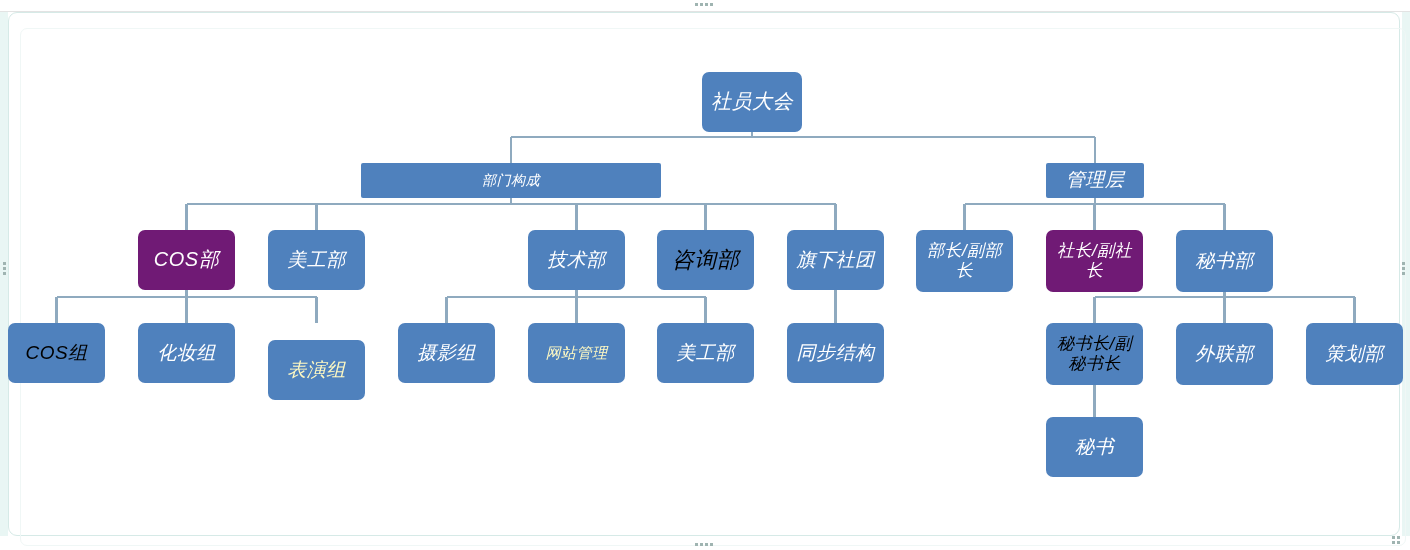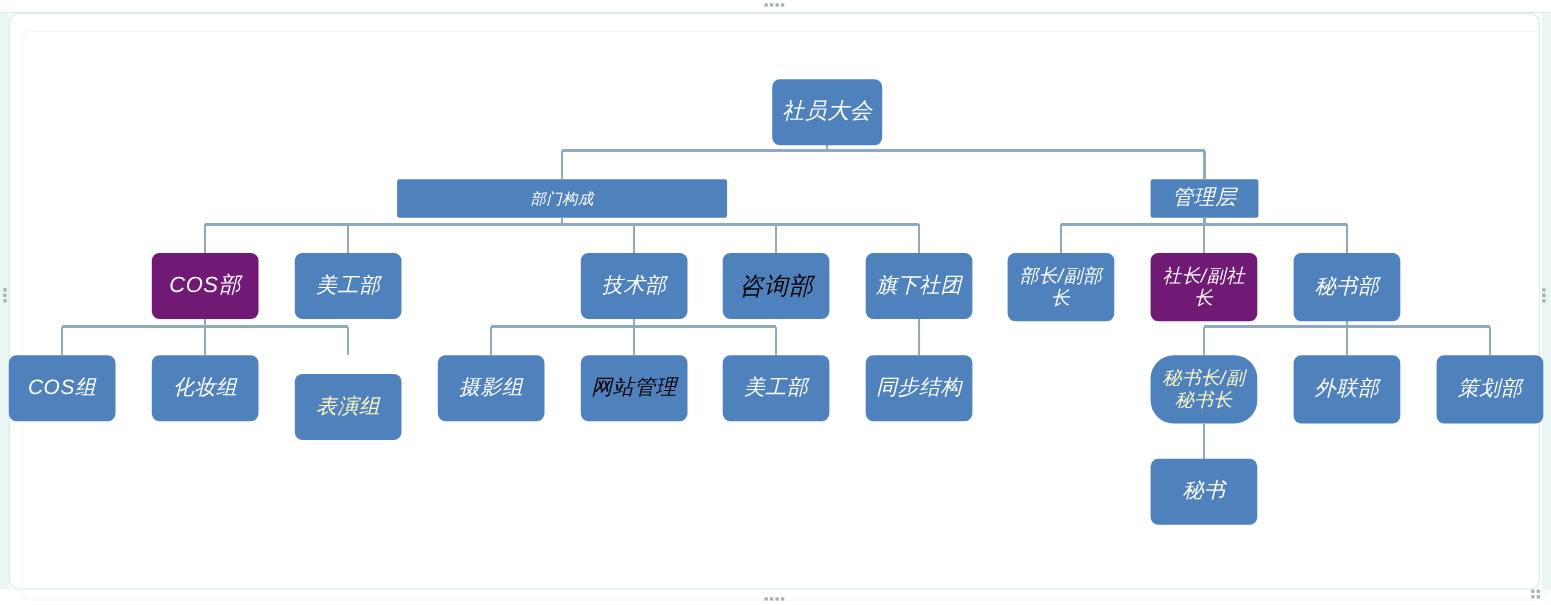--- a/index.html
+++ b/index.html
@@ -202,42 +202,42 @@
       </div>
       <div class="node" style="left: 916px; top: 230px; width: 97px; height: 62px; background: rgb(79, 129, 189); color: rgb(255, 255, 255); font-size: 17px;">
         <span>部长/副部长</span>
       </div>
       <div class="node" style="left: 1046px; top: 230px; width: 97px; height: 62px; background: #701a75; color: rgb(255, 255, 255); font-size: 17px;">
         <span>社长/副社长</span>
       </div>
       <div class="node" style="left: 1176px; top: 230px; width: 97px; height: 62px; background: rgb(79, 129, 189); color: rgb(255, 255, 255); font-size: 19px;">
         <span>秘书部</span>
       </div>
-      <div class="node" style="left: 8px; top: 323px; width: 97px; height: 60px; background: rgb(79, 129, 189); color: #ffffff; font-size: 19px;">
+      <div class="node" style="left: 8px; top: 323px; width: 97px; height: 60px; background: rgb(79, 129, 189); color: #000000; font-size: 19px;">
         <span>COS组</span>
       </div>
       <div class="node" style="left: 138px; top: 323px; width: 97px; height: 60px; background: rgb(79, 129, 189); color: rgb(255, 255, 255); font-size: 19px;">
         <span>化妆组</span>
       </div>
       <div class="node" style="left: 268px; top: 340px; width: 97px; height: 60px; background: rgb(79, 129, 189); color: #fef9c3; font-size: 19px;">
         <span>表演组</span>
       </div>
       <div class="node" style="left: 398px; top: 323px; width: 97px; height: 60px; background: rgb(79, 129, 189); color: rgb(255, 255, 255); font-size: 19px;">
         <span>摄影组</span>
       </div>
-      <div class="node" style="left: 528px; top: 323px; width: 97px; height: 60px; background: rgb(79, 129, 189); color: #000000; font-size: 19px;">
+      <div class="node" style="left: 528px; top: 323px; width: 97px; height: 60px; background: rgb(79, 129, 189); color: #fef9c3; font-size: 15px;">
         <span>网站管理</span>
       </div>
       <div class="node" style="left: 657px; top: 323px; width: 97px; height: 60px; background: rgb(79, 129, 189); color: rgb(255, 255, 255); font-size: 19px;">
         <span>美工部</span>
       </div>
       <div class="node" style="left: 787px; top: 323px; width: 97px; height: 60px; background: rgb(79, 129, 189); color: rgb(255, 255, 255); font-size: 19px;">
         <span>同步结构</span>
       </div>
-      <div class="node" style="left: 1046px; top: 323px; width: 97px; height: 62px; background: rgb(79, 129, 189); color: #fef9c3; font-size: 17px; border-radius: 21px;">
+      <div class="node" style="left: 1046px; top: 323px; width: 97px; height: 62px; background: rgb(79, 129, 189); color: #000000; font-size: 17px;">
         <span>秘书长/副秘书长</span>
       </div>
       <div class="node" style="left: 1176px; top: 323px; width: 97px; height: 62px; background: rgb(79, 129, 189); color: rgb(255, 255, 255); font-size: 19px;">
         <span>外联部</span>
       </div>
       <div class="node" style="left: 1306px; top: 323px; width: 97px; height: 62px; background: rgb(79, 129, 189); color: rgb(255, 255, 255); font-size: 19px;">
         <span>策划部</span>
       </div>
       <div class="node" style="left: 1046px; top: 417px; width: 97px; height: 60px; background: rgb(79, 129, 189); color: rgb(255, 255, 255); font-size: 19px; align-items: center;">
         <span>秘书</span>

